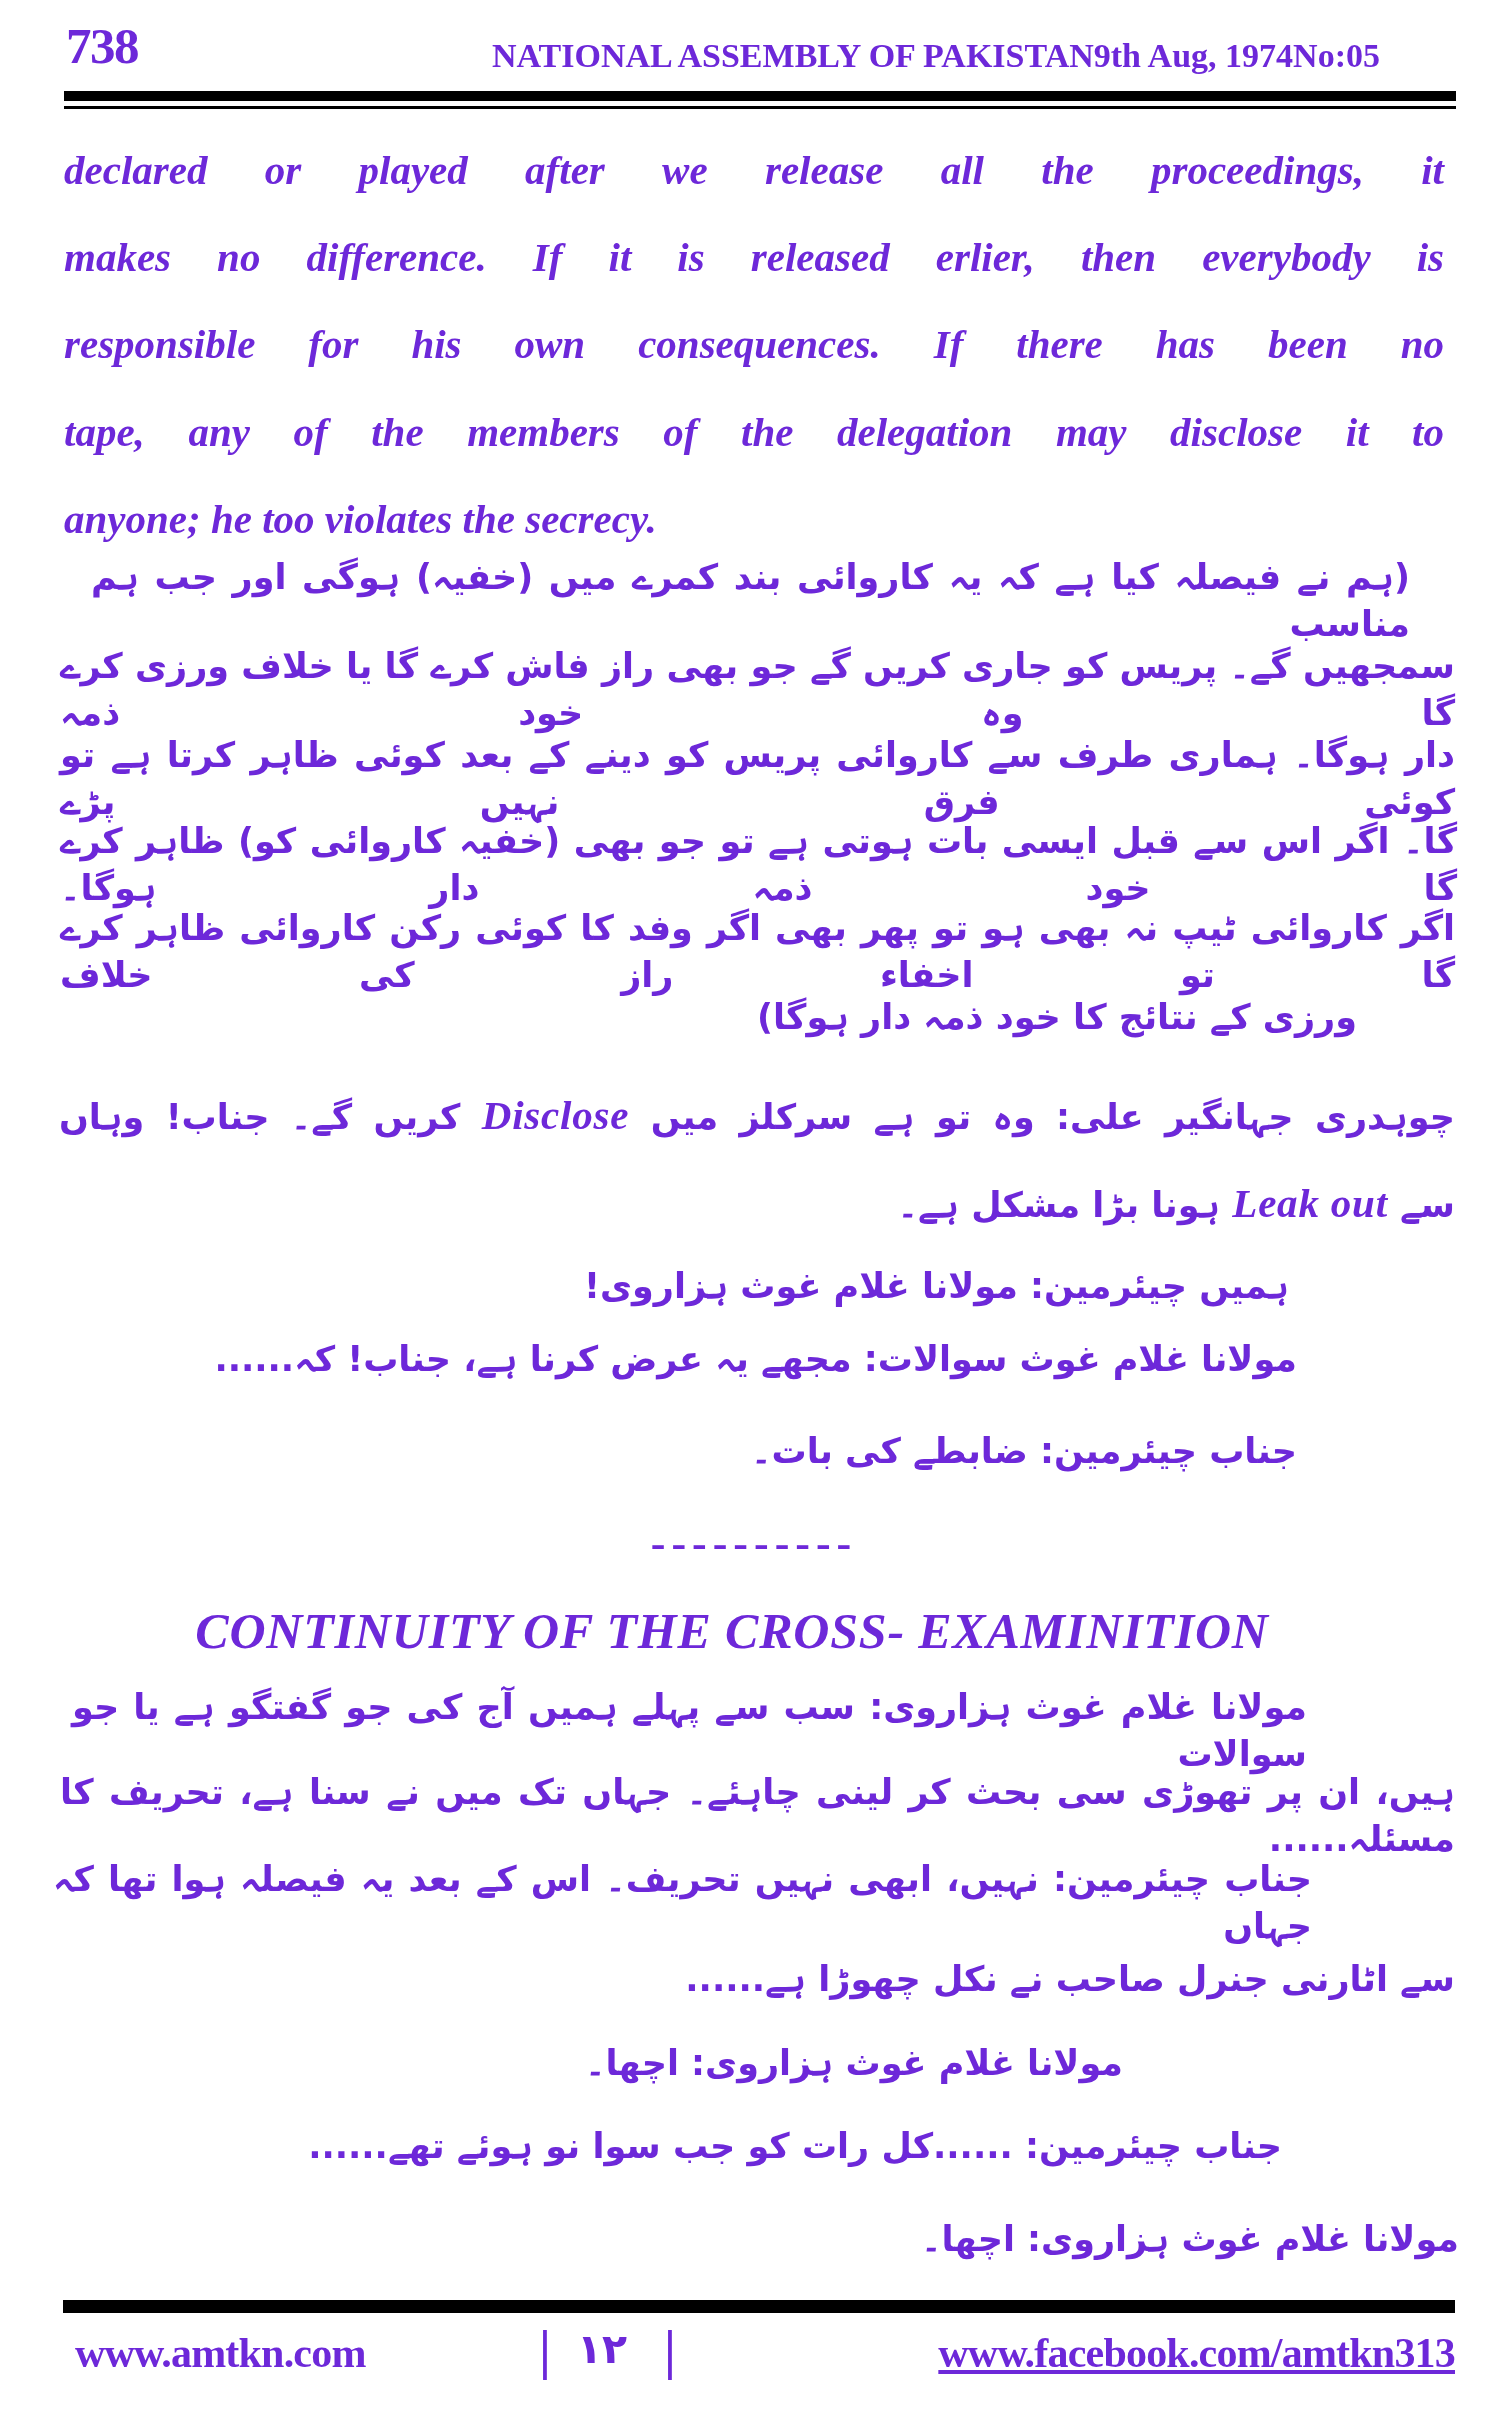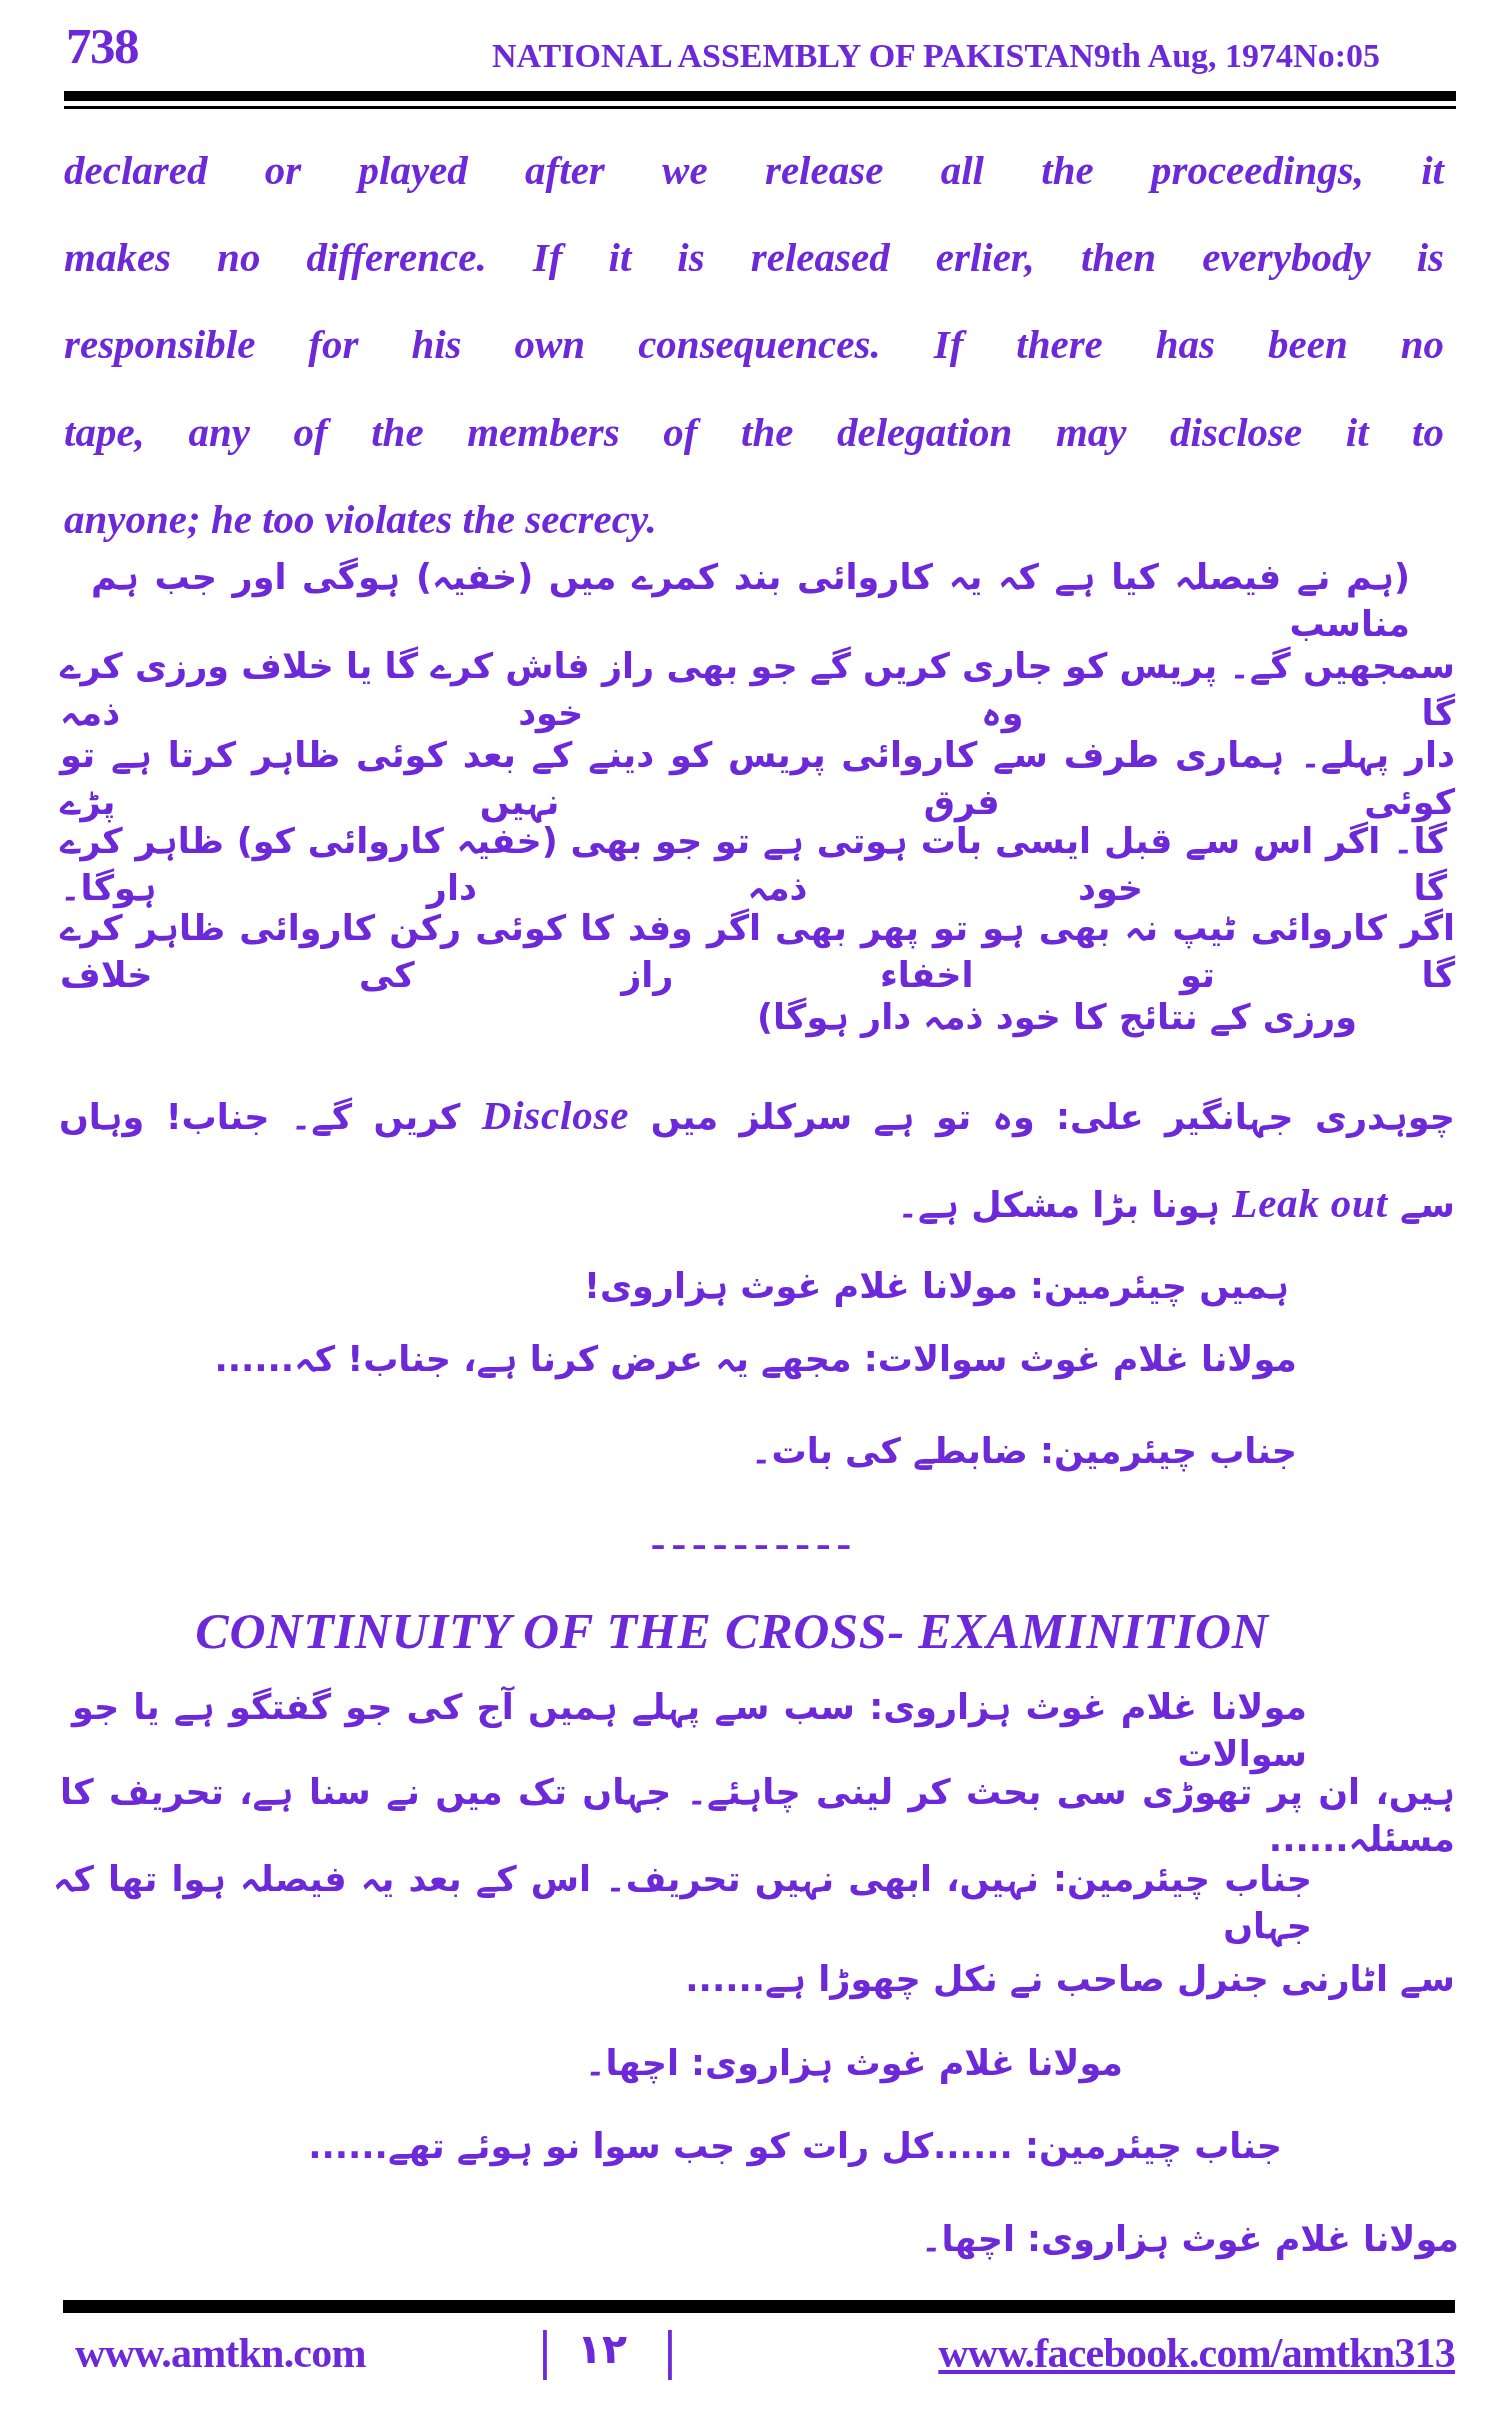--- a/index.html
+++ b/index.html
@@ -38,21 +38,21 @@
   
   .uline {
     position:absolute; direction:rtl; unicode-bidi:embed;
     font:bold 35px/1.35 "DejaVu Sans", sans-serif;
   }
   .uline.just { text-align:justify; text-align-last:justify; }
   .uline.r { text-align:right; white-space:nowrap; }
   .u1 { top:554px;  left:91px; right:98px; }
   .u2 { top:643px;  left:60px;  right:53px;  }
   .u3 { top:732px;  left:60px;  right:53px;  }
-  .u4 { top:818px; left:60px;  right:61px;  }
+  .u4 { top:818px; left:60px;  right:51px;  }
   .u5 { top:905px; left:60px;  right:53px;  }
   .u6 { top:994px; right:151px; }
   .d1 { top:1094px; left:59px;  right:53px;  }
   .d2 { top:1182px; right:53px;  }
   .d3 { top:1263px; right:219px; }
   .d4 { top:1336px; right:211px; }
   .d5 { top:1428px; right:211px; }
   .lat { font:bold italic 41px/1 "Liberation Serif", serif; letter-spacing:0.8px; }
   
   .sep {
@@ -100,21 +100,21 @@
   <div class="rule rule-thin"></div>
 
   <div class="eline e1">declared or played after we release all the proceedings, it</div>
   <div class="eline e2">makes no difference. If it is released erlier, then everybody is</div>
   <div class="eline e3">responsible for his own consequences. If there has been no</div>
   <div class="eline e4">tape, any of the members of the delegation may disclose it to</div>
   <div class="eline e5 last">anyone; he too violates the secrecy.</div>
 
   <div class="uline just u1">(ہم نے فیصلہ کیا ہے کہ یہ کاروائی بند کمرے میں (خفیہ) ہوگی اور جب ہم مناسب</div>
   <div class="uline just u2">سمجھیں گے۔ پریس کو جاری کریں گے جو بھی راز فاش کرے گا یا خلاف ورزی کرے گا وہ خود ذمہ</div>
-  <div class="uline just u3">دار پہلے۔ ہماری طرف سے کاروائی پریس کو دینے کے بعد کوئی ظاہر کرتا ہے تو کوئی فرق نہیں پڑے</div>
+  <div class="uline just u3">دار ہوگا۔ ہماری طرف سے کاروائی پریس کو دینے کے بعد کوئی ظاہر کرتا ہے تو کوئی فرق نہیں پڑے</div>
   <div class="uline just u4">گا۔ اگر اس سے قبل ایسی بات ہوتی ہے تو جو بھی (خفیہ کاروائی کو) ظاہر کرے گا خود ذمہ دار ہوگا۔</div>
   <div class="uline just u5">اگر کاروائی ٹیپ نہ بھی ہو تو پھر بھی اگر وفد کا کوئی رکن کاروائی ظاہر کرے گا تو اخفاء راز کی خلاف</div>
   <div class="uline r u6">ورزی کے نتائج کا خود ذمہ دار ہوگا)</div>
 
   <div class="uline just d1">
     <span>چوہدری جہانگیر علی:  وہ تو ہے سرکلز میں</span>
     <span class="lat">Disclose</span>
     <span>کریں گے۔ جناب! وہاں</span>
   </div>
   <div class="uline r d2">

